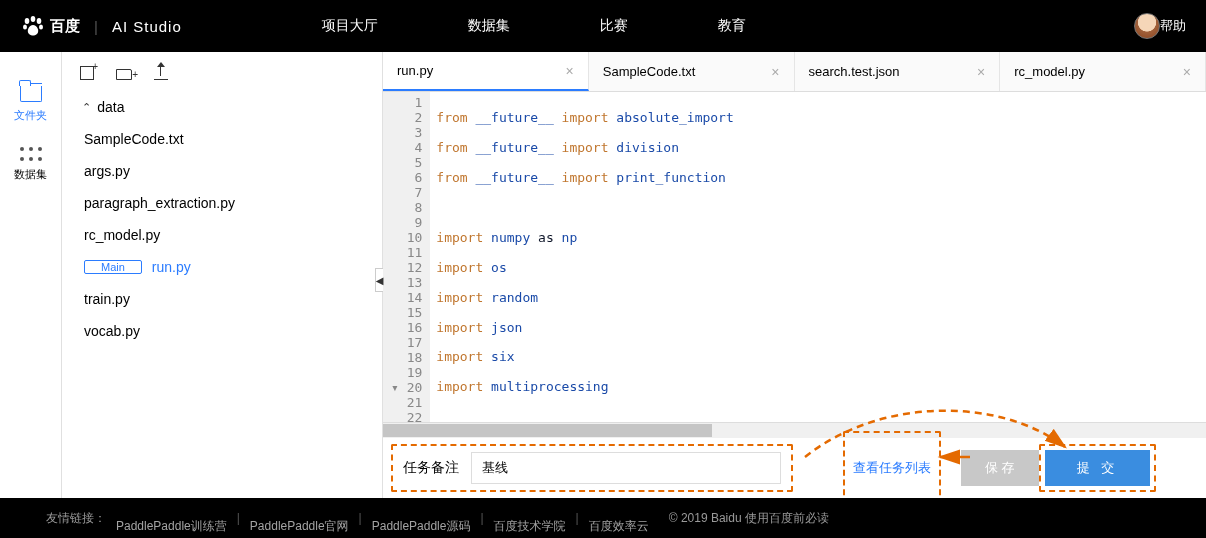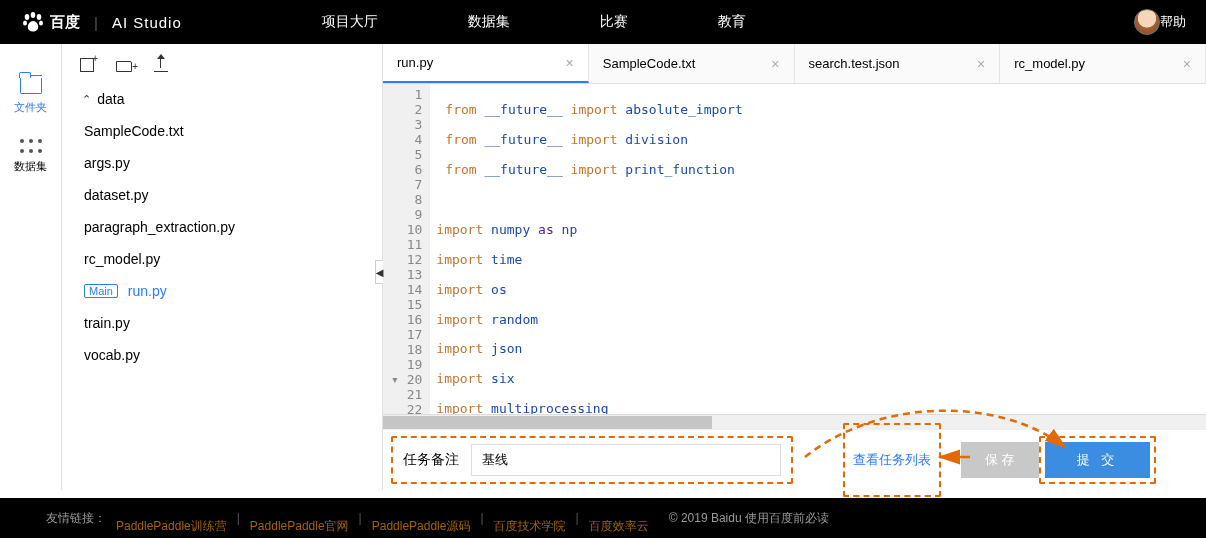--- a/index.html
+++ b/index.html
@@ -1,17 +1,17 @@
 <!DOCTYPE html>
 <html><head>
 <meta charset="utf-8">
 <style>
 * { margin: 0; padding: 0; box-sizing: border-box; }
 body { font-family: "Microsoft YaHei", Arial, sans-serif; font-size: 13px; background: #fff; width: 1206px; height: 538px; overflow: hidden; position: relative; }
-.topnav { background: #000; height: 44px; display: flex; align-items: center; color: #fff; padding: 0 20px; }
+.topnav { background: #000; height: 52px; display: flex; align-items: center; color: #fff; padding: 0 20px; }
 .logo-area { display: flex; align-items: center; gap: 10px; font-size: 15px; }
 .logo-box { display: flex; align-items: center; gap: 4px; }
 .baidu-text { font-weight: bold; }
 .divider { color: #555; margin: 0 4px; }
 .ai-studio { letter-spacing: 1px; }
 .navlinks { display: flex; gap: 90px; margin-left: 140px; }
 .navlinks span { cursor: pointer; font-size: 14px; }
 .nav-right { margin-left: auto; display: flex; align-items: center; }
 .avatar { width: 26px; height: 26px; border-radius: 50%; background: radial-gradient(circle at 50% 35%, #f5d6b8 45%, #a0603a 48%, #8a4520 100%); border: 1px solid #777; }
 .main { display: flex; height: 446px; }
@@ -33,50 +33,50 @@
 .square-icon.arrow::after { content:"+"; position:absolute; top:-1px; right:-7px; font-size:10px; }
 .upload-icon { display:inline-block; width:14px; height:14px; border-bottom:1.3px solid #333; position:relative; }
 .upload-icon::before { content:""; position:absolute; left:6px; top:-4px; width:0; height:0; border-left:4px solid transparent; border-right:4px solid transparent; border-bottom:5px solid #333; transform: translateX(-3px); }
 .upload-icon::after { content:""; position:absolute; left:6px; top:0; width:1.3px; height:10px; background:#333; }
 .filetree { padding-left: 14px; }
 .filerow { padding: 8px 0 8px 6px; cursor: pointer; display: flex; align-items: center; gap: 6px; }
 .caret { font-size: 11px; color: #333; }
 .filename { font-size: 14px; }
 .filechild { padding-left: 8px; }
 .filechild .filerow { padding-left: 0; }
-.main-badge { display: inline-block; color: #2b7cff; border: 1px solid #2b7cff; padding: 0 4px; font-size: 11px; border-radius: 2px; margin-right: 4px; }
+.main-badge { display: inline-block; color: #2b7cff; border: 1px solid #2b7cff; padding: 0 16px; font-size: 11px; border-radius: 2px; margin-right: 4px; }
 .run-file { color: #2b7cff; }
 .editor-area { flex: 1; display: flex; flex-direction: column; border-left: 1px solid #e0e0e0; position: relative; }
 .collapse-handle { position: absolute; left: -8px; top: 216px; width: 8px; height: 24px; background: #fff; border: 1px solid #ccc; border-right: none; font-size: 10px; display: flex; align-items: center; justify-content: center; color: #333; cursor: pointer; }
 .tabs { display: flex; border-bottom: 1px solid #ddd; height: 40px; align-items: stretch; background: #fafafa; }
 .tab { flex: 1; display: flex; align-items: center; padding: 0 14px; border-right: 1px solid #e5e5e5; font-size: 13px; cursor: pointer; position: relative; background: #fafafa; }
 .tab.active { border-bottom: 2px solid #2b7cff; background: #fff; }
 .tab .close { margin-left: auto; color: #aaa; font-size: 14px; }
 .code { flex: 1; display: flex; overflow: hidden; font-family: Consolas, monospace; font-size: 13px; line-height: 1.15; }
 .gutter { background: #f0f0f0; color: #888; text-align: right; padding: 4px 8px 0 8px; user-select: none; }
 .gutter div { height: 15px; }
 .codelines { flex: 1; padding: 4px 0 0 6px; overflow-x: auto; white-space: pre; }
 .codelines div { height: 15px; }
-.kw-from { color: #c0762e; margin-left: 9px; } .kw-import { color: #c0762e; } .kw-as { color: #4c1d95; }
+.kw-from { color: #c0762e; } .kw-import { color: #c0762e; } .kw-as { color: #0f172a; }
 .mod { color: #1a4aa8; }
 .scroll-x { height: 16px; background: #f0f0f0; border-top: 1px solid #ddd; position: relative; }
 .scroll-thumb { position: absolute; left: 0; top: 1px; height: 13px; width: 40%; background: #c5c5c5; }
 .bottombar { height: 60px; display: flex; align-items: center; padding: 0 8px; background: #fff; }
 .hl-box { border: 2.5px dashed #e46a00; border-radius: 2px; }
 .task-box { display: flex; align-items: center; padding: 6px 10px; gap: 12px; }
 .task-label { font-size: 14px; }
 .task-input { width: 310px; height: 32px; border: 1px solid #ddd; padding: 0 10px; font-size: 13px; }
 .link-box { padding: 26px 8px; color: #2b7cff; cursor: pointer; position: relative; }
 .spacer { flex: 0 0 50px; }
 .save-btn { padding: 9px 24px; background: #c8c8c8; color: #fff; cursor: pointer; }
 .submit-box { padding: 4px; }
 .submit-btn { padding: 9px 32px; background: #3a8de0; color: #fff; cursor: pointer; letter-spacing: 4px; }
 .arrow-svg { position: absolute; left: 380px; top: 407px; width: 810px; height: 90px; pointer-events: none; z-index: 5; }
 .footer { background: #000; height: 40px; display: flex; align-items: center; color: #999; font-size: 12px; padding: 0 46px; gap: 10px; position: absolute; bottom: 0; width: 100%; }
-.footer a { color: #a16207; cursor: pointer; margin-top: 16px; }
+.footer a { color: #a3a3a3; cursor: pointer; margin-top: 16px; }
 .footer .sep { color: #555; }
 </style>
 </head>
 <body>
 
 <div class="topnav">
   <div class="logo-area">
     <div class="logo-box">
       <svg width="26" height="26" viewBox="0 0 26 26">
           <g fill="#fff">
@@ -134,23 +134,20 @@
       <div class="filerow">
         <span class="caret">⌃</span>
         <span class="filename">data</span>
       </div>
       <div class="filechild">
         <div class="filerow">
             <span class="filename">SampleCode.txt</span>
           </div>
         <div class="filerow">
             <span class="filename">args.py</span>
-          </div>
-        <div class="filerow">
-            <span class="filename">dataset.py</span>
           </div>
         <div class="filerow">
             <span class="filename">paragraph_extraction.py</span>
           </div>
         <div class="filerow">
             <span class="filename">rc_model.py</span>
           </div>
         <div class="filerow run-file">
           <span class="main-badge">Main</span>
           <span class="filename">run.py</span>
@@ -209,21 +206,20 @@
           <div>▾ 20</div>
           <div>21</div>
           <div>22</div>
         </div>
       <div class="codelines">
 <div><span class="kw-from">from</span> <span class="mod">__future__</span> <span class="kw-import">import</span> <span class="mod">absolute_import</span></div>
 <div><span class="kw-from">from</span> <span class="mod">__future__</span> <span class="kw-import">import</span> <span class="mod">division</span></div>
 <div><span class="kw-from">from</span> <span class="mod">__future__</span> <span class="kw-import">import</span> <span class="mod">print_function</span></div>
 <div> </div>
 <div><span class="kw-import">import</span> <span class="mod">numpy</span> <span class="kw-as">as</span> <span class="mod">np</span></div>
-<div><span class="kw-import">import</span> <span class="mod">time</span></div>
 <div><span class="kw-import">import</span> <span class="mod">os</span></div>
 <div><span class="kw-import">import</span> <span class="mod">random</span></div>
 <div><span class="kw-import">import</span> <span class="mod">json</span></div>
 <div><span class="kw-import">import</span> <span class="mod">six</span></div>
 <div><span class="kw-import">import</span> <span class="mod">multiprocessing</span></div>
 
 
 
 
 

